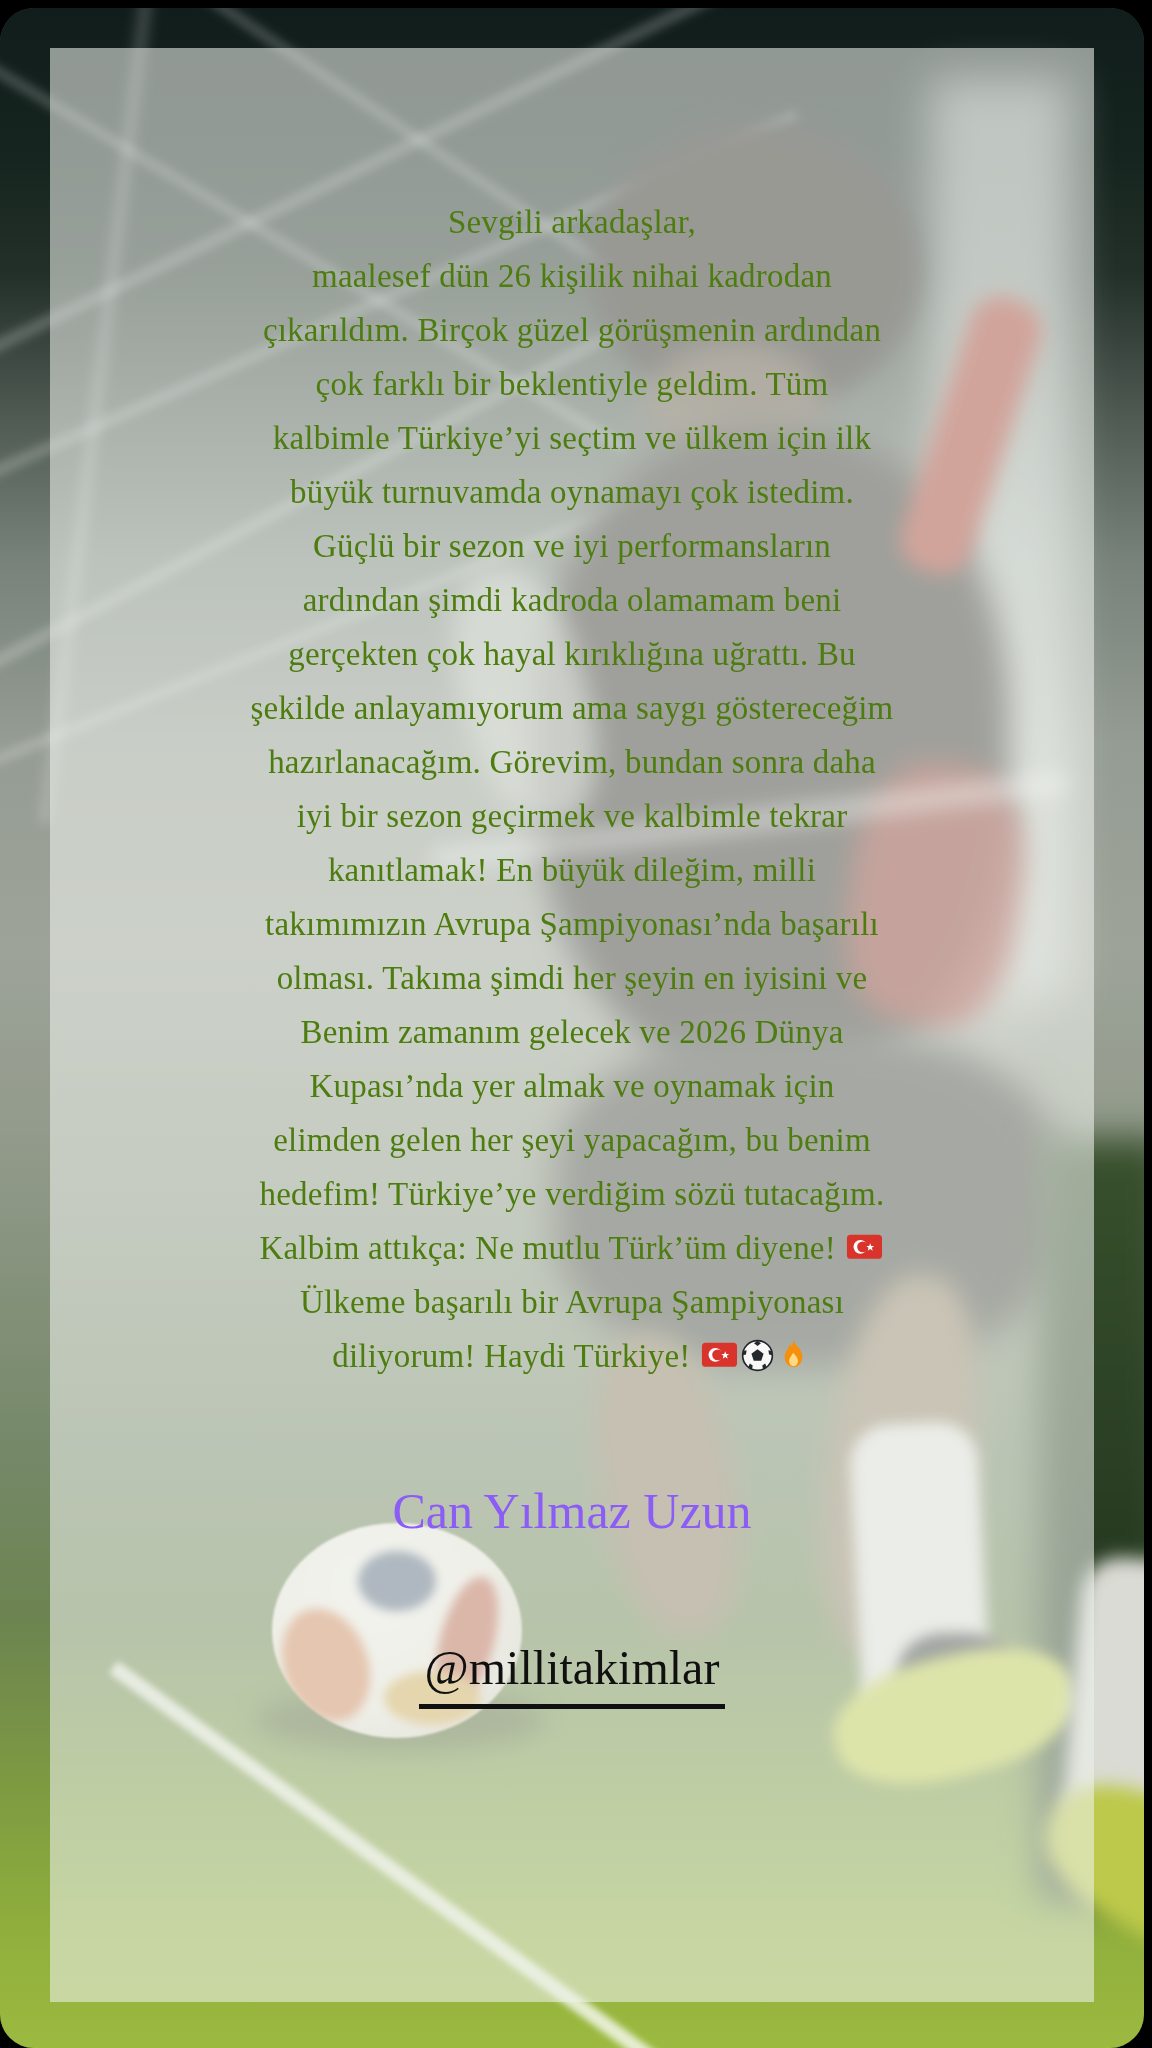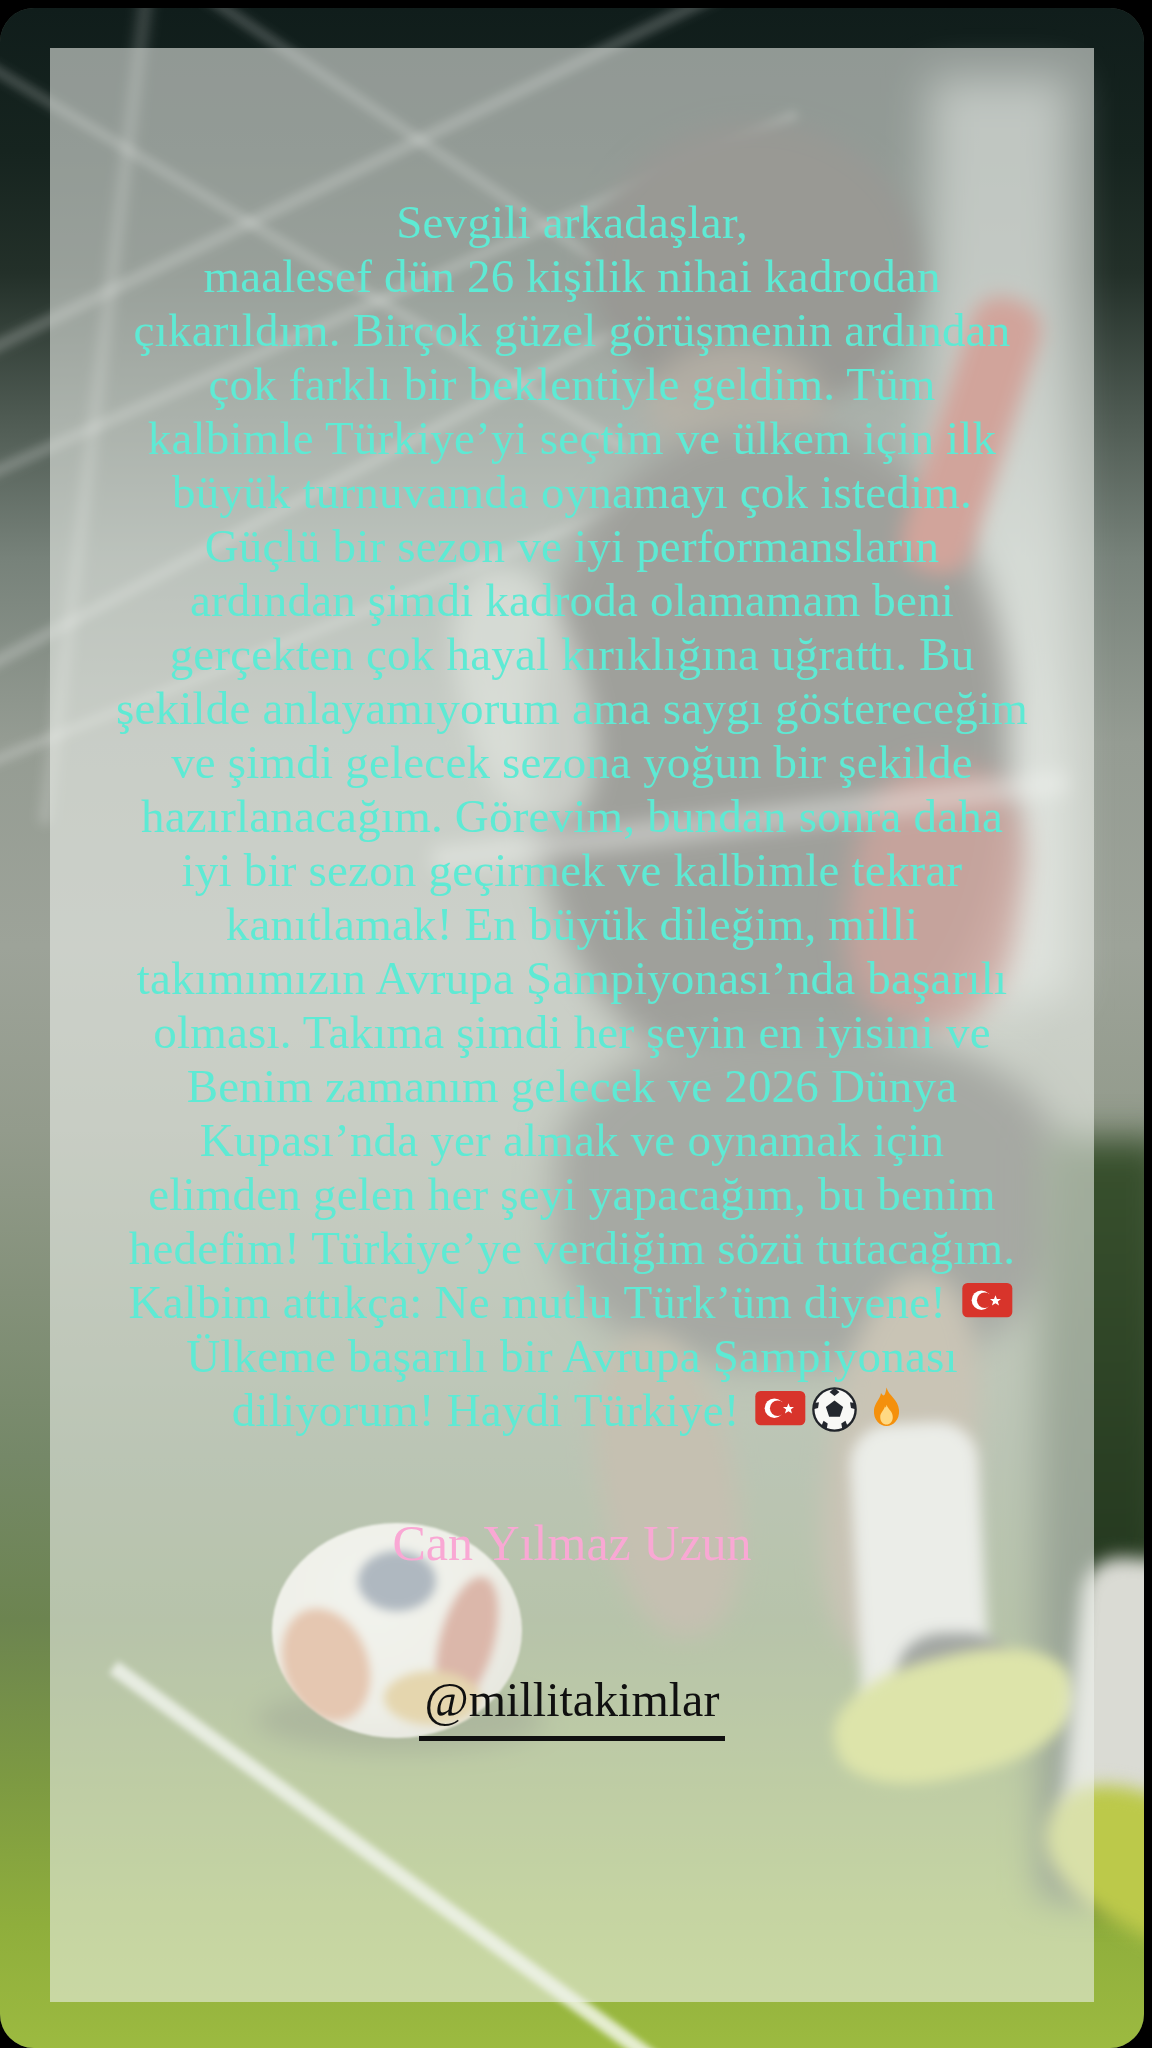--- a/index.html
+++ b/index.html
@@ -85,25 +85,25 @@
   .bp3 { left:168px; top:52px; width:54px; height:132px; background:#c2674f; transform:rotate(15deg); }
   .bp4 { left:112px; top:148px; width:96px; height:54px; background:#d8b05a; }
 
   
   .panel {
     position:absolute; left:50px; top:48px; width:1044px; height:1954px;
     background:rgba(238,242,236,0.58);
   }
   .statement { position:absolute; left:0; top:147px; width:100%; text-align:center; }
   .line {
-    font-size:47px; line-height:54px; color:#5eead4; white-space:nowrap;
+    font-size:33px; line-height:54px; color:#4d7c0f; white-space:nowrap;
     letter-spacing:0.2px;
   }
   .signature {
-    margin-top:76px; font-size:50px; line-height:60px; color:#f9a8d4;
+    margin-top:98px; font-size:50px; line-height:60px; color:#8b5cf6;
     text-align:center;
   }
   .mention-row { margin-top:99px; text-align:center; }
   .mention {
     display:inline-block; font-size:48px; line-height:56px; color:#101010;
     border-bottom:5px solid #101010; padding:0 6px 8px 6px; cursor:pointer;
   }
   .emo { display:inline-block; width:1em; height:1em; vertical-align:-0.14em; margin:0 0.05em; }
   .emo svg { width:100%; height:100%; display:block; }
   .emo-flag { width:1.12em; height:0.9em; vertical-align:-0.08em; }
@@ -155,21 +155,20 @@
         <div class="line">Sevgili arkadaşlar,</div>
         <div class="line">maalesef dün 26 kişilik nihai kadrodan</div>
         <div class="line">çıkarıldım. Birçok güzel görüşmenin ardından</div>
         <div class="line">çok farklı bir beklentiyle geldim. Tüm</div>
         <div class="line">kalbimle Türkiye’yi seçtim ve ülkem için ilk</div>
         <div class="line">büyük turnuvamda oynamayı çok istedim.</div>
         <div class="line">Güçlü bir sezon ve iyi performansların</div>
         <div class="line">ardından şimdi kadroda olamamam beni</div>
         <div class="line">gerçekten çok hayal kırıklığına uğrattı. Bu</div>
         <div class="line">şekilde anlayamıyorum ama saygı göstereceğim</div>
-        <div class="line">ve şimdi gelecek sezona yoğun bir şekilde</div>
         <div class="line">hazırlanacağım. Görevim, bundan sonra daha</div>
         <div class="line">iyi bir sezon geçirmek ve kalbimle tekrar</div>
         <div class="line">kanıtlamak! En büyük dileğim, milli</div>
         <div class="line">takımımızın Avrupa Şampiyonası’nda başarılı</div>
         <div class="line">olması. Takıma şimdi her şeyin en iyisini ve</div>
         <div class="line">Benim zamanım gelecek ve 2026 Dünya</div>
         <div class="line">Kupası’nda yer almak ve oynamak için</div>
         <div class="line">elimden gelen her şeyi yapacağım, bu benim</div>
         <div class="line">hedefim! Türkiye’ye verdiğim sözü tutacağım.</div>
         <div class="line">Kalbim attıkça: Ne mutlu Türk’üm diyene! <span class="emo emo-flag"><svg viewBox="0 0 40 30">

